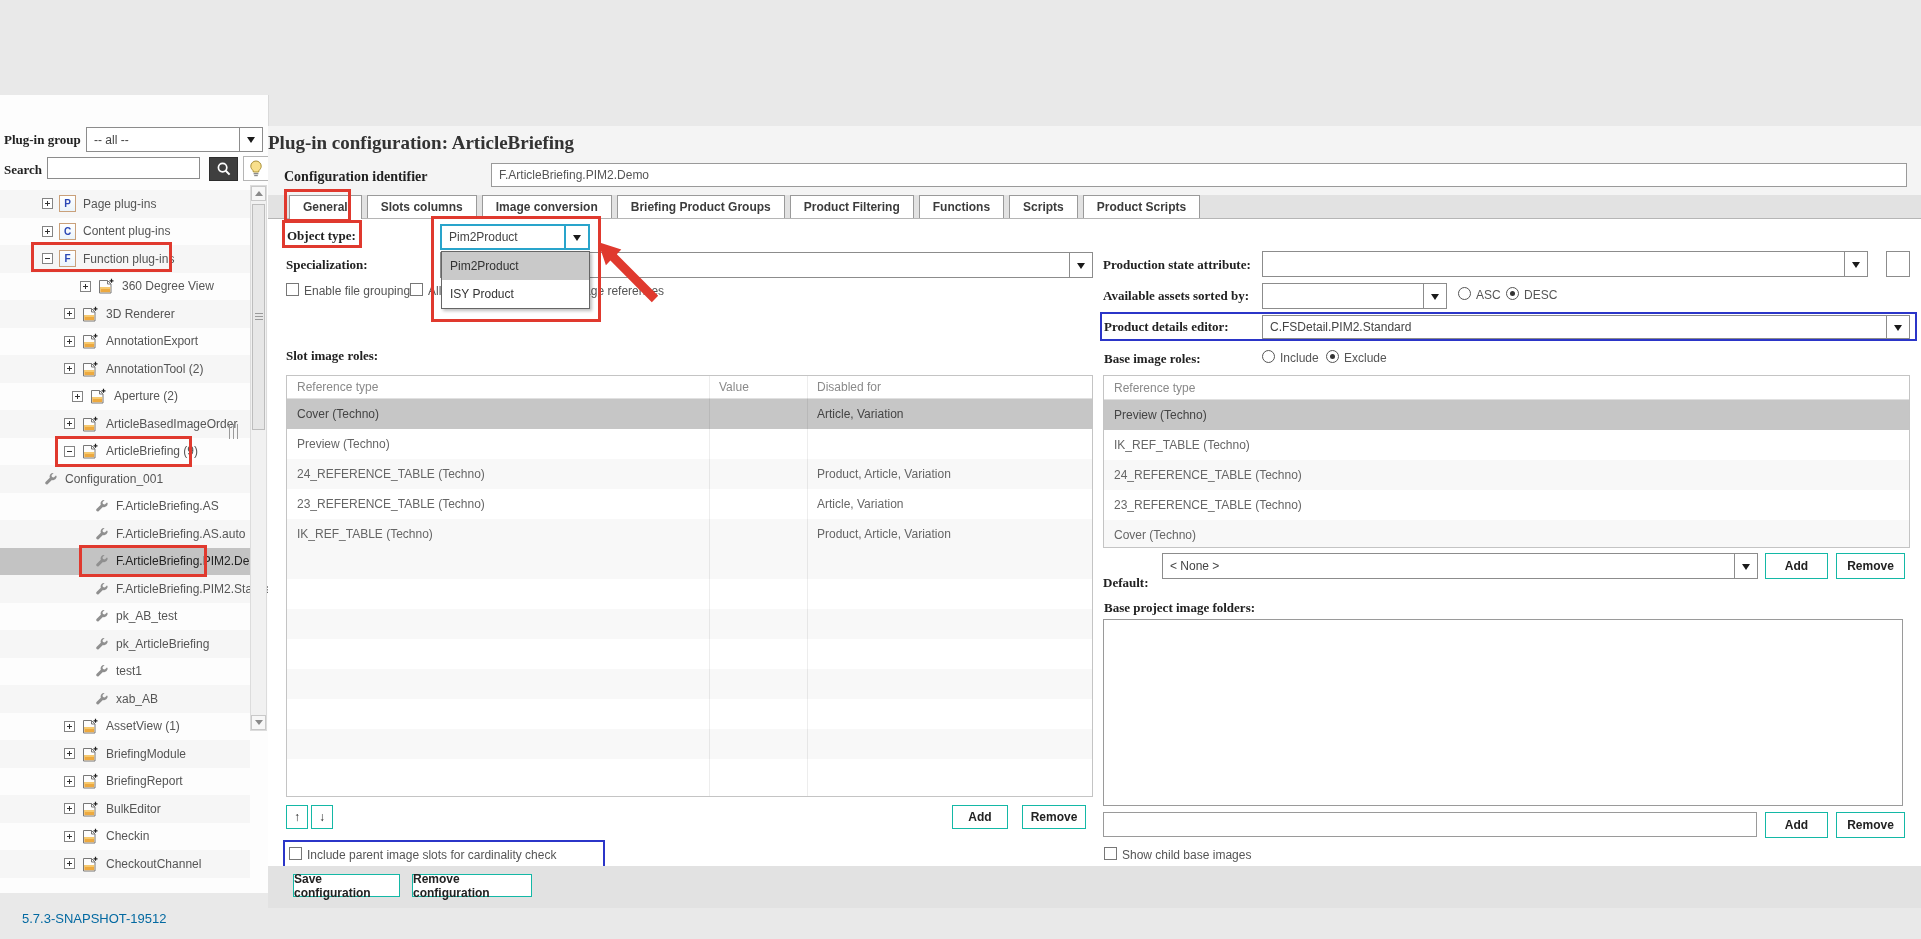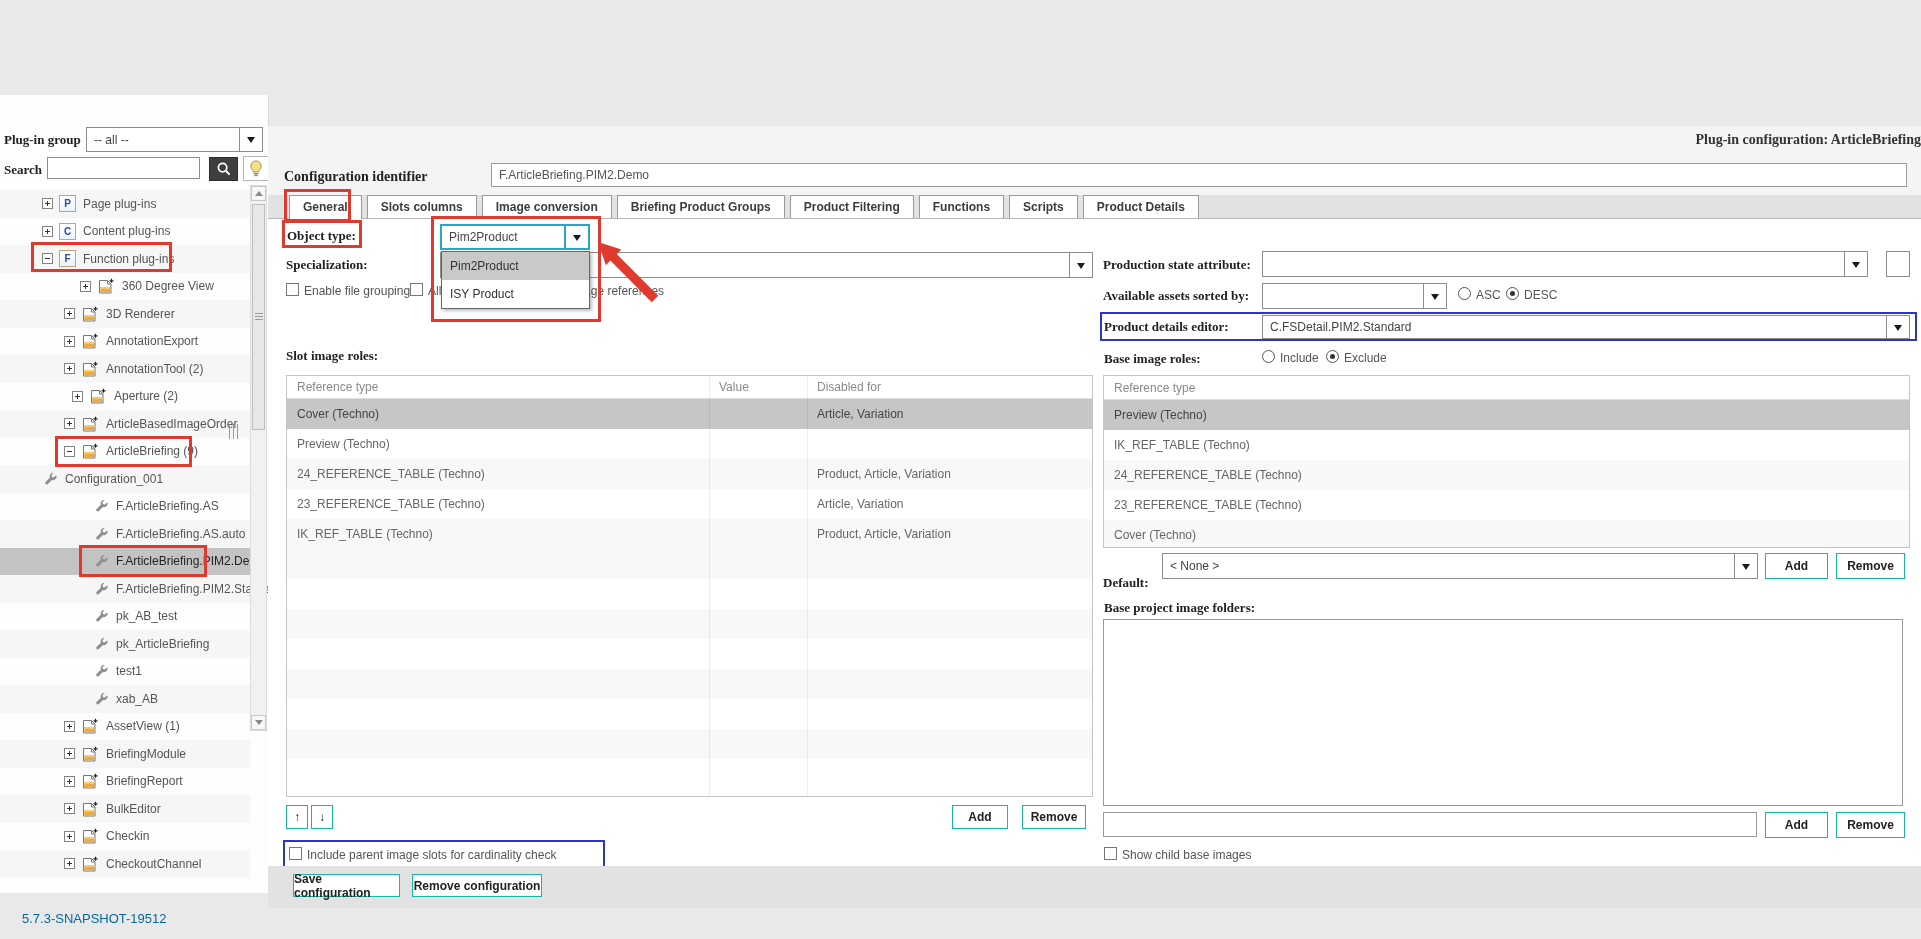--- a/index.html
+++ b/index.html
@@ -47,22 +47,22 @@
   .sb-btn{position:absolute;left:0;width:15px;height:15px;background:#f7f7f7;border:1px solid #c9c9c9;
      display:flex;align-items:center;justify-content:center;box-sizing:border-box;}
   .sb-btn .tri-up{border:4px solid transparent;border-bottom:5px solid #8a8a8a;margin-top:-4px;}
   .sb-btn .tri-dn{border:4px solid transparent;border-top:5px solid #8a8a8a;margin-bottom:-4px;}
   #sb-thumb{position:absolute;left:1px;top:18px;width:13px;height:226px;background:#e7e7e7;border:1px solid #bdbdbd;box-sizing:border-box;}
   #sb-thumb .grip{position:absolute;left:2px;top:108px;width:8px;height:1px;background:#9a9a9a;box-shadow:0 3px 0 #9a9a9a,0 6px 0 #9a9a9a;}
   #splitter-grip{position:absolute;left:229px;top:424px;width:1px;height:15px;background:#9a9a9a;box-shadow:4px 0 0 #9a9a9a,8px 0 0 #9a9a9a;}
   #version{position:absolute;left:22px;top:911px;font-size:13px;color:#0369a1;}
   
   #main-band{position:absolute;left:268px;top:126px;width:1653px;height:69px;background:#f4f4f4;}
-  #main-title{position:absolute;left:268px;top:132px;width:1653px;text-align:right;
-     font-family:"Liberation Serif",serif;font-weight:bold;font-size:14px;color:#333;}
+  #main-title{position:absolute;left:268px;top:132px;width:1653px;text-align:left;
+     font-family:"Liberation Serif",serif;font-weight:bold;font-size:19px;color:#333;}
   #cfg-label{left:284px;top:169px;font-size:14px;}
   #cfg-input{position:absolute;left:491px;top:163px;width:1416px;height:24px;border:1px solid #9a9a9a;
      background:#fff;font-size:12px;color:#555;padding:0 7px;box-sizing:border-box;font-family:"Liberation Sans",sans-serif;}
   #tab-strip{position:absolute;left:268px;top:195px;width:1653px;height:23px;background:#e2e2e2;
      border-bottom:1px solid #b5b5b5;box-sizing:content-box;display:flex;padding-left:21px;}
   .tab{height:23px;line-height:23px;padding:0 13px;background:#fff;border:1px solid #9a9a9a;border-bottom:none;
      font-size:12px;font-weight:bold;color:#3c3c3c;margin-right:5px;white-space:nowrap;box-sizing:border-box;}
   .tab.active{height:24px;z-index:2;position:relative;}
   #content{position:absolute;left:268px;top:219px;width:1653px;height:647px;background:#fff;}
   
@@ -408,21 +408,21 @@
   <input id="cfg-input" value="F.ArticleBriefing.PIM2.Demo" style="">
 
   <div id="tab-strip">
       <div class="tab active">General</div>
       <div class="tab">Slots columns</div>
       <div class="tab">Image conversion</div>
       <div class="tab">Briefing Product Groups</div>
       <div class="tab">Product Filtering</div>
       <div class="tab">Functions</div>
       <div class="tab">Scripts</div>
-      <div class="tab">Product Details</div>
+      <div class="tab">Product Scripts</div>
     </div>
 
   <div id="content"></div>
 
   <div class="slabel" style="left:287px;top:228px;">Object type:</div>
   <div class="combo" id="object-combo">
     <div class="val">Pim2Product</div>
     <div class="arr"></div>
   </div>
   <div id="object-list">
@@ -493,21 +493,21 @@
   <div class="btn" style="left:311px;top:805px;width:22px;height:24px;">↓</div>
   <div class="btn" style="left:952px;top:805px;width:56px;height:24px;">Add</div>
   <div class="btn" style="left:1022px;top:805px;width:64px;height:24px;">Remove</div>
 
   <div class="bluerect" style="left:283px;top:840px;width:322px;height:28px;"></div>
   <div class="cb" style="left:289px;top:847px;"></div>
   <div class="xlabel" style="left:307px;top:848px;">Include parent image slots for cardinality check</div>
 
   <div id="bottom-band"></div>
   <div class="btn" style="left:293px;top:874px;width:107px;height:23px;">Save configuration</div>
-  <div class="btn" style="left:412px;top:874px;width:130px;height:23px;">Remove configuration</div>
+  <div class="btn" style="left:412px;top:874px;width:120px;height:23px;">Remove configuration</div>
 
   <div class="slabel" style="left:1103px;top:257px;">Production state attribute:</div>
   <div class="combo" style="left:1262px;top:251px;width:606px;height:26px;">
     <div class="val"></div>
     <div class="arr"></div>
   </div>
   <div style="position:absolute;left:1886px;top:251px;width:24px;height:26px;background:#fff;border:1px solid #8c8c8c;box-sizing:border-box;"></div>
 
   <div class="slabel" style="left:1103px;top:288px;">Available assets sorted by:</div>
   <div class="combo" style="left:1262px;top:283px;width:185px;height:26px;">

